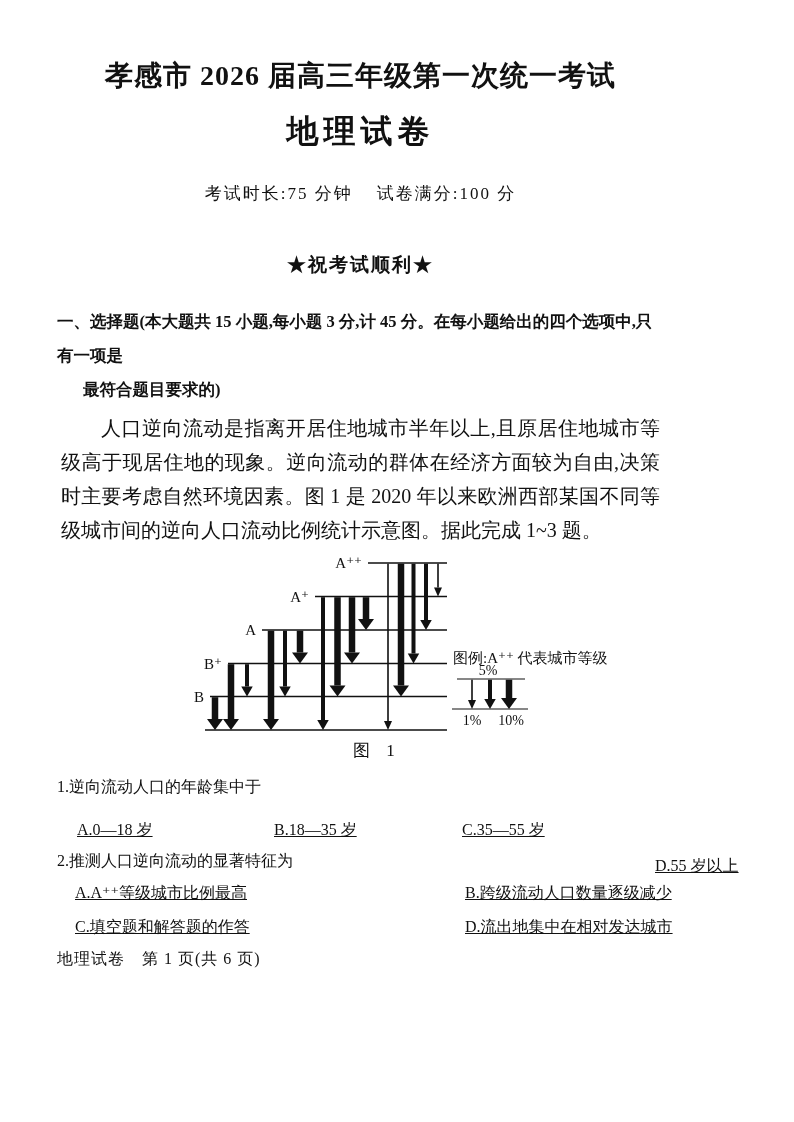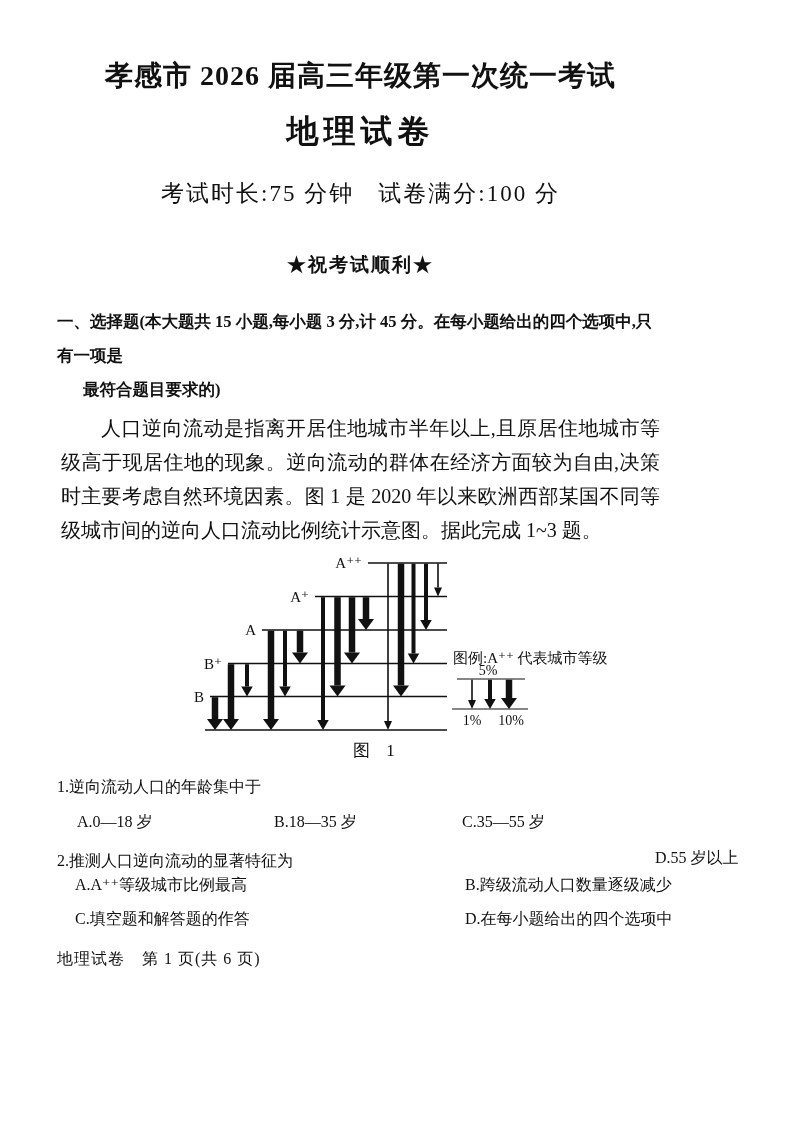--- a/index.html
+++ b/index.html
@@ -1,36 +1,36 @@
 <!DOCTYPE html>
 <html><head>
 <meta charset="utf-8">
 <style>
   html,body{margin:0;padding:0;background:#ffffff;}
   body{width:794px;height:1122px;overflow:hidden;
        font-family:"Liberation Serif","DejaVu Serif",serif;color:#111;}
   .page{box-sizing:border-box;width:713px;height:1122px;padding:58px 49px 0 57px;background:#fff;}
   .title{font-size:28px;line-height:36px;margin:0;text-align:center;font-weight:bold;letter-spacing:1px;}
   .subtitle{font-size:32px;line-height:46px;margin:14px 0 0;text-align:center;font-weight:bold;letter-spacing:5px;}
-  .meta{margin-top:28px;font-size:23px;line-height:24px;display:flex;justify-content:center;column-gap:24px;letter-spacing:2px;}
+  .meta{margin-top:28px;font-size:17px;line-height:24px;display:flex;justify-content:center;column-gap:24px;letter-spacing:2px;}
   .wish{margin-top:46px;font-size:19px;line-height:26px;font-weight:bold;text-align:center;letter-spacing:2px;}
   .notice-label{margin-top:15px;font-size:16px;line-height:22px;font-weight:bold;}
   .notice p{margin:0;text-indent:2em;line-height:34px;font-size:16px;text-align:justify;}
   .heading{margin-top:27px;font-size:16.5px;line-height:34px;font-weight:bold;}
   .heading .l2{padding-left:26px;}
   .intro{margin:4px;text-indent:2em;line-height:34px;font-size:20px;text-align:justify;}
   .fig{position:relative;height:212px;margin:0;}
   .fig svg{position:absolute;left:128px;top:0;}
   .fig figcaption{position:absolute;left:296px;top:188px;font-size:17px;letter-spacing:6px;}
   .qstem{font-size:16px;line-height:24px;}
   .q1{margin-top:12px;} .q2{margin-top:15px;}
   .optrow{position:relative;height:24px;font-size:16px;line-height:24px;}
   .optrow{margin-top:11px;}
   .optrow.r1{margin-top:0;} .optrow.r2{margin-top:10px;}
-  .opt{position:absolute;top:0;white-space:nowrap;}
+  .opt{position:absolute;top:8px;white-space:nowrap;text-decoration:underline;}
   .c1{left:20px;} .c2{left:217px;} .c3{left:405px;} .c4{left:598px;margin-top:36px;}
   .ca{left:18px;} .cb{left:408px;}
   .footer{margin-top:17px;text-align:left;font-size:16px;line-height:22px;letter-spacing:1px;}
   svg text{font-family:"Liberation Serif","DejaVu Serif",serif;fill:#111;}
 </style>
 </head>
 <body>
 
 <div class="page">
 
@@ -119,18 +119,18 @@
     <span class="opt c4">D.55 岁以上</span>
   </div>
 
   <div class="qstem q2">2.推测人口逆向流动的显著特征为</div>
   <div class="optrow r1">
     <span class="opt ca">A.A⁺⁺等级城市比例最高</span>
     <span class="opt cb">B.跨级流动人口数量逐级减少</span>
   </div>
   <div class="optrow r2">
     <span class="opt ca">C.填空题和解答题的作答</span>
-    <span class="opt cb">D.在每小题给出的四个选项中</span>
+    <span class="opt cb">D.流出地集中在相对发达城市</span>
   </div>
 
   <div class="footer">地理试卷　第 1 页(共 6 页)</div>
 
 </div>
 
 </body></html>

